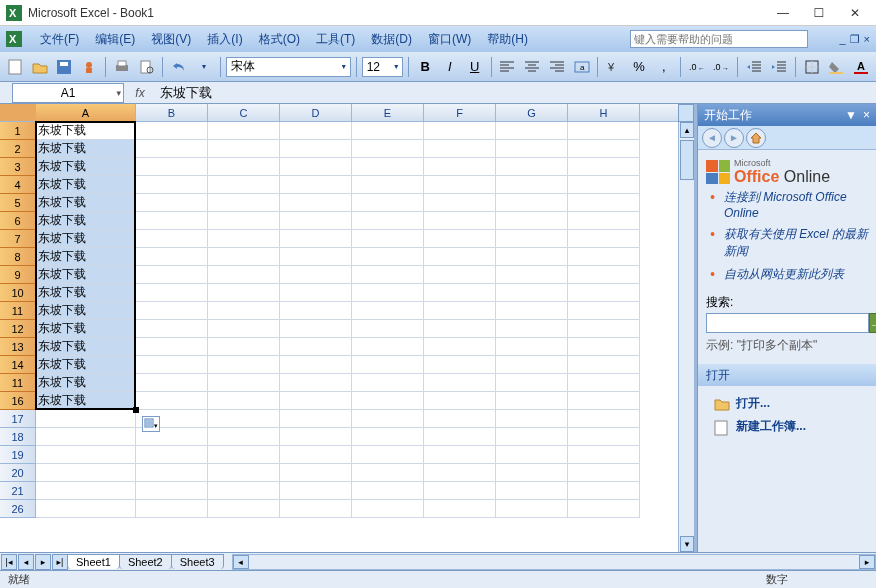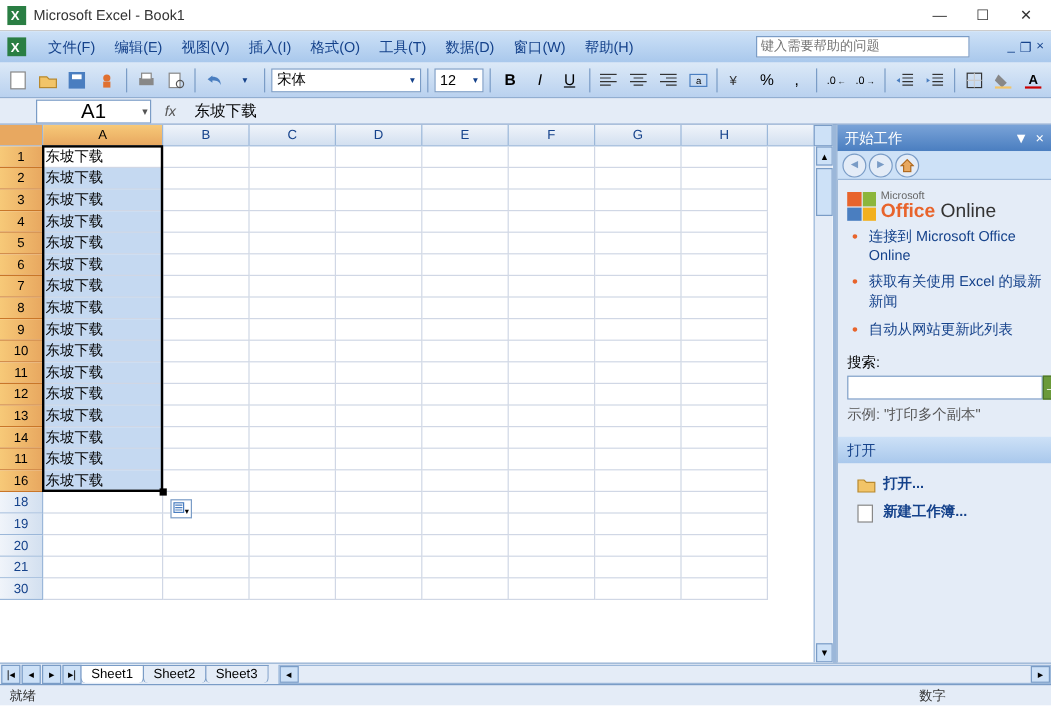--- a/index.html
+++ b/index.html
@@ -16,21 +16,21 @@
 .menubar .subwin { position:absolute; right:6px; display:flex; gap:4px; color:#15428b;}
 .menubar .subwin span{font-size:11px;}
 .toolbar { height: 30px; background: linear-gradient(#dce9f7,#b9d1ef); border-bottom:1px solid #7a9cc6; display:flex; align-items:center; padding:0 4px; gap:3px;}
 .toolbar .sep { width:1px; height:20px; background:#7a9cc6; margin:0 2px;}
 .toolbar .tbtn { width:22px; height:22px; display:flex;align-items:center;justify-content:center; cursor:default; font-size:13px;}
 .toolbar select, .toolbar .combo { height:20px; border:1px solid #7a9cc6; background:#fff; font-size:12px; padding:0 2px;}
 .toolbar .font-combo { width:126px; display:flex;align-items:center;justify-content:space-between;padding:0 4px;}
 .toolbar .size-combo { width:42px; display:flex;align-items:center;justify-content:space-between;padding:0 4px;}
 .dd-arrow{font-size:8px;color:#15428b;}
 .formula-bar { height:22px; background:#e4ecf7; border-bottom:1px solid #7a9cc6; display:flex; align-items:center;}
-.formula-bar .name-box { width:96px; height:20px; border:1px solid #7a9cc6; background:#fff; margin-left:30px; text-align:center; font-size:17px; display:flex;align-items:center;justify-content:center;position:relative;}
+.formula-bar .name-box { width:112px; height:20px; border:1px solid #7a9cc6; background:#fff; margin-left:12px; text-align:center; font-size:12px; display:flex;align-items:center;justify-content:center;position:relative;}
 .formula-bar .name-box::after{content:"▾"; position:absolute;right:2px;font-size:9px;color:#555;}
 .formula-bar .fx { width:20px; text-align:center; font-style:italic; color:#555; margin:0 6px;}
 .formula-bar .formula-input { flex:1; height:20px; border:none; background:transparent; font-size:13px; padding:0 4px; outline:none;}
 .workspace { display:flex; height: calc(588px - 26px - 26px - 30px - 22px - 18px - 18px); }
 .sheet-area { flex:1; display:flex; flex-direction:column; border-right:3px solid #9bb7d9; position:relative;}
 .grid-wrap { flex:1; overflow:hidden; position:relative; background:#fff;}
 .col-headers { display:flex; height:18px; background:linear-gradient(#f0f4fa,#d3e0f0); border-bottom:1px solid #9bb7d9;}
 .corner { width:36px; border-right:1px solid #9bb7d9; background:linear-gradient(#e8a860,#e8a860);}
 .col-h { width:72px; border-right:1px solid #9bb7d9; text-align:center; font-size:11px; line-height:18px; color:#15428b;}
 .col-h.sel { background:linear-gradient(#f7c978,#e8a860); color:#000;}
@@ -60,21 +60,21 @@
 .tp-header .right{display:flex;gap:6px;align-items:center;}
 .tp-nav { height:24px; background:#cde1f7; display:flex; align-items:center; gap:2px; padding:0 4px; border-bottom:1px solid #9bb7d9;}
 .tp-nav .nbtn { width:20px; height:20px; border:1px solid #7a9cc6; border-radius:50%; display:flex;align-items:center;justify-content:center; background:#e4ecf7; font-size:10px; color:#7a9cc6;}
 .tp-body { flex:1; padding:8px; overflow:hidden;}
 .office-logo { display:flex; align-items:center; gap:4px; font-size:16px;}
 .office-logo .sq{display:grid;grid-template-columns:1fr 1fr;grid-template-rows:1fr 1fr;width:24px;height:24px;gap:1px;}
 .office-logo .sq div{background:#e8642c;}
 .office-logo .sq div:nth-child(2){background:#8cb63c;}
 .office-logo .sq div:nth-child(3){background:#4a7ec0;}
 .office-logo .sq div:nth-child(4){background:#f2b01e;}
-.tp-body ul{list-style:none; padding-left:8px;}
+.tp-body ul{list-style:none; padding-left:8px;font-style:italic;}
 .tp-body li{position:relative; padding:3px 0 3px 10px; color:#15428b;}
 .tp-body li::before{content:"•"; position:absolute; left:-4px; color:#e8642c; font-size:14px;}
 .tp-body a{color:#15428b; text-decoration:none;}
 .tp-body .muted{color:#888; padding-left:18px; margin-top:2px;}
 .tp-search-label{margin-top:8px;}
 .tp-search{display:flex; margin-top:2px;}
 .tp-search input{flex:1; height:20px; border:1px solid #7a9cc6; padding:0 3px; font-size:12px;}
 .tp-search .go{width:22px;height:20px;background:#6a9a3a;color:#fff;display:flex;align-items:center;justify-content:center;border:1px solid #4d7528;font-size:12px;}
 .tp-example{margin-top:4px; color:#555;}
 .tp-section-header { height:22px; background:linear-gradient(#cde1f7,#a9c8ec); margin:10px -8px 6px -8px; padding:3px 8px; color:#15428b; font-weight:normal;}
@@ -461,20 +461,31 @@
             <div class="cell colA afill">东坡下载</div>
             <div class="cell"></div>
             <div class="cell"></div>
             <div class="cell"></div>
             <div class="cell"></div>
             <div class="cell"></div>
             <div class="cell"></div>
             <div class="cell"></div>
           </div>
           <div class="row">
+            <div class="row-h unsel">17</div>
+            <div class="cell colA"></div>
+            <div class="cell"></div>
+            <div class="cell"></div>
+            <div class="cell"></div>
+            <div class="cell"></div>
+            <div class="cell"></div>
+            <div class="cell"></div>
+            <div class="cell"></div>
+          </div>
+          <div class="row">
             <div class="row-h unsel">18</div>
             <div class="cell colA"></div>
             <div class="cell"></div>
             <div class="cell"></div>
             <div class="cell"></div>
             <div class="cell"></div>
             <div class="cell"></div>
             <div class="cell"></div>
             <div class="cell"></div>
           </div>
@@ -505,21 +516,21 @@
             <div class="cell colA"></div>
             <div class="cell"></div>
             <div class="cell"></div>
             <div class="cell"></div>
             <div class="cell"></div>
             <div class="cell"></div>
             <div class="cell"></div>
             <div class="cell"></div>
           </div>
           <div class="row">
-            <div class="row-h unsel">30</div>
+            <div class="row-h unsel">26</div>
             <div class="cell colA"></div>
             <div class="cell"></div>
             <div class="cell"></div>
             <div class="cell"></div>
             <div class="cell"></div>
             <div class="cell"></div>
             <div class="cell"></div>
             <div class="cell"></div>
           </div>
         </div>

